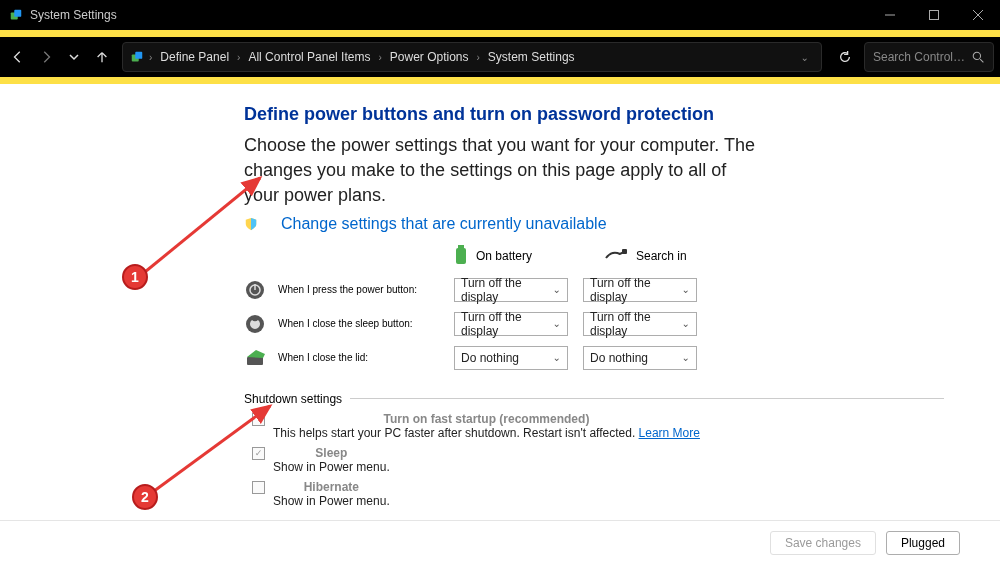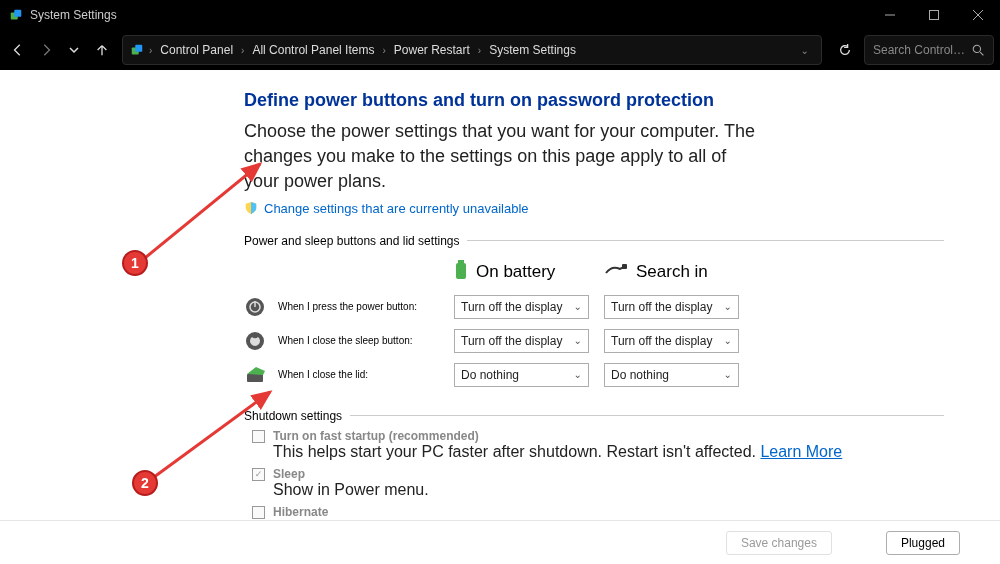--- a/index.html
+++ b/index.html
@@ -1,17 +1,17 @@
 <!DOCTYPE html>
 <html><head>
 <meta charset="utf-8">
 <style>
   * { margin: 0; padding: 0; box-sizing: border-box; font-family: "Segoe UI", Tahoma, sans-serif; }
   html, body { width: 1000px; height: 564px; overflow: hidden; background: #000; }
-  .window { width: 1000px; height: 564px; background: #fde047; display: flex; flex-direction: column; }
+  .window { width: 1000px; height: 564px; background: #fde047; display: flex; flex-direction: column; gap: 7px; }
 
   
   .titlebar { height: 30px; background: #000; display: flex; align-items: center; color: #ccc; font-size: 12px; }
   .titlebar .app-icon { width: 16px; height: 16px; margin: 0 6px 0 8px; display:flex; align-items:center; justify-content:center; }
   .titlebar-title { flex: 0 0 auto; }
   .titlebar-spacer { flex: 1; }
   .win-btn { width: 44px; height: 30px; display: flex; align-items: center; justify-content: center; color: #aaa; }
 
   
   .navbar { height: 40px; background: #000; display: flex; align-items: center; padding: 0 6px; gap: 4px; }
@@ -24,50 +24,50 @@
   .refresh-btn { width: 30px; height: 30px; display:flex; align-items:center; justify-content:center; color:#ddd; }
   .searchbox { width: 130px; height: 30px; background: #111; border: 1px solid #2a2a2a; border-radius: 4px; display: flex; align-items: center; padding: 0 8px; color: #888; font-size: 12px; gap:6px; }
   .searchbox .ph { flex:1; overflow:hidden; text-overflow:ellipsis; white-space:nowrap; }
 
   
   .content { flex: 1; background: #fff; position: relative; overflow: hidden; }
   .page { position:absolute; left: 244px; top: 20px; width: 700px; color:#000; font-size:12px; }
   .page h1 { color: #003399; font-weight: 700; font-size: 18px; margin-bottom: 8px; }
   .page .intro { color: #222; font-size: 18px; max-width: 520px; line-height: 1.4; margin-bottom: 6px; }
   .change-link { display:flex; align-items:center; gap:6px; margin-top:6px; }
-  .change-link a { color: #0066cc; text-decoration: none; font-size:13px; }
+  .change-link a { color: #0066cc; text-decoration: none; font-size:16px;margin-left:17px; }
   .shield { width:14px; height:14px; display:inline-flex; }
 
   .section-title { font-size: 12px; color: #000; margin-top: 18px; display:flex; align-items:center; gap:8px; }
   .section-title .line { flex:1; height:1px; background:#ccc; }
 
   .power-row-header { display:flex; align-items:center; margin-top:12px; }
   .power-row-header .lbl-col { width:210px; }
-  .col-h { width:135px; display:flex; align-items:center; gap:8px; font-size:17px; color:#000; justify-content:flex-start; }
+  .col-h { width:135px; display:flex; align-items:center; gap:8px; font-size:12px; color:#000; justify-content:flex-start; }
   .col-gap { width: 15px; }
 
   .power-row { display:flex; align-items:center; margin-top:10px; }
   .power-row .lbl-col { width:210px; display:flex; align-items:center; gap:12px; }
   .lbl-col .row-icon { width:22px; height:22px; display:flex; align-items:center; justify-content:center; }
   .lbl-text { font-size:10px; color:#000; }
 
-  .select { width:135px; height:24px; border:1px solid #adadad; background:#fff; display:flex; align-items:center; padding:0 6px; font-size:12px; color:#232323; justify-content:space-between; }
+  .select { width:114px; height:24px; border:1px solid #adadad; background:#fff; display:flex; align-items:center; padding:0 6px; font-size:12px; color:#232323; justify-content:space-between; }
   .select .chev { font-size:10px; color:#555; }
 
-  .shutdown { margin-top:4px; }
+  .shutdown { margin-top:4px;text-align:center; }
   .opt { display:flex; align-items:flex-start; gap:8px; margin-top:6px; padding-left:8px; }
   .cb { width:13px; height:13px; border:1px solid #999; margin-top:1px; background:#fafafa; display:flex; align-items:center; justify-content:center; font-size:9px; color:#999; }
   .cb.checked::after { content:"✓"; }
   .opt-text .opt-title { font-size:12px; color:#888; font-weight:600; }
-  .opt-text .opt-desc { font-size:16px; color:#222; }
+  .opt-text .opt-desc { font-size:12px; color:#222; }
   .opt-desc a { color:#0066cc; text-decoration:underline; }
 
   
   .footer { position:absolute; bottom:0; left:0; right:0; height:44px; border-top:1px solid #e5e5e5; background:#fff; display:flex; align-items:center; justify-content:flex-end; padding-right:40px; gap:10px; }
-  .btn { height:24px; padding:0 14px; font-size:12px; border:1px solid #adadad; background:#fff; border-radius:3px; display:flex; align-items:center;margin-left:44px; }
+  .btn { height:24px; padding:0 14px; font-size:12px; border:1px solid #adadad; background:#fff; border-radius:3px; display:flex; align-items:center; }
   .btn.disabled { color:#9a9a9a; border-color:#e0e0e0; }
 
   
   .annot { position:absolute; pointer-events:none; }
 </style>
 </head>
 <body>
 
 <div class="window">
 
@@ -121,25 +121,25 @@
       </div>
 
     <div class="breadcrumb-bar">
       <span class="bc-icon">
         <svg width="14" height="14" viewBox="0 0 16 16">
             <rect x="2" y="5" width="8" height="8" rx="1" fill="#4caf50"></rect>
             <rect x="6" y="2" width="8" height="8" rx="1" fill="#2196f3"></rect>
           </svg>
       </span>
       <span class="bc-chev">›</span>
-      <span class="bc-item">Control Panel</span>
+      <span class="bc-item">Define Panel</span>
       <span class="bc-chev">›</span>
       <span class="bc-item">All Control Panel Items</span>
       <span class="bc-chev">›</span>
-      <span class="bc-item">Power Restart</span>
+      <span class="bc-item">Power Options</span>
       <span class="bc-chev">›</span>
       <span class="bc-item">System Settings</span>
       <span class="bc-spacer"></span>
       <span class="bc-chev" style="padding:0 6px;">⌄</span>
     </div>
     <div class="refresh-btn">
         <svg width="14" height="14" viewBox="0 0 16 16">
           <path d="M13 8a5 5 0 1 1-2-4" fill="none" stroke="#ddd" stroke-width="1.5"></path>
           <path d="M11 1 L11 5 L7 5" fill="none" stroke="#ddd" stroke-width="1.5"></path>
         </svg>
@@ -161,24 +161,20 @@
       <div class="change-link">
         <span class="shield">
           <svg width="14" height="14" viewBox="0 0 16 16">
               <path d="M8 1 L14 3 V8 C14 12 8 15 8 15 C8 15 2 12 2 8 V3 Z" fill="#ffd54f"></path>
               <path d="M8 1 L14 3 V8 C14 12 8 15 8 15 Z" fill="#4fc3f7"></path>
             </svg>
         </span>
         <a>Change settings that are currently unavailable</a>
       </div>
 
-      <div class="section-title">
-        <span>Power and sleep buttons and lid settings</span>
-        <span class="line"></span>
-      </div>
 
       <div class="power-row-header">
         <div class="lbl-col"></div>
         <div class="col-h">
           <span>
             <svg width="14" height="20" viewBox="0 0 14 20">
                 <rect x="4" y="0" width="6" height="3" fill="#4caf50"></rect>
                 <rect x="2" y="3" width="10" height="16" rx="2" fill="#4caf50"></rect>
               </svg>
           </span>

